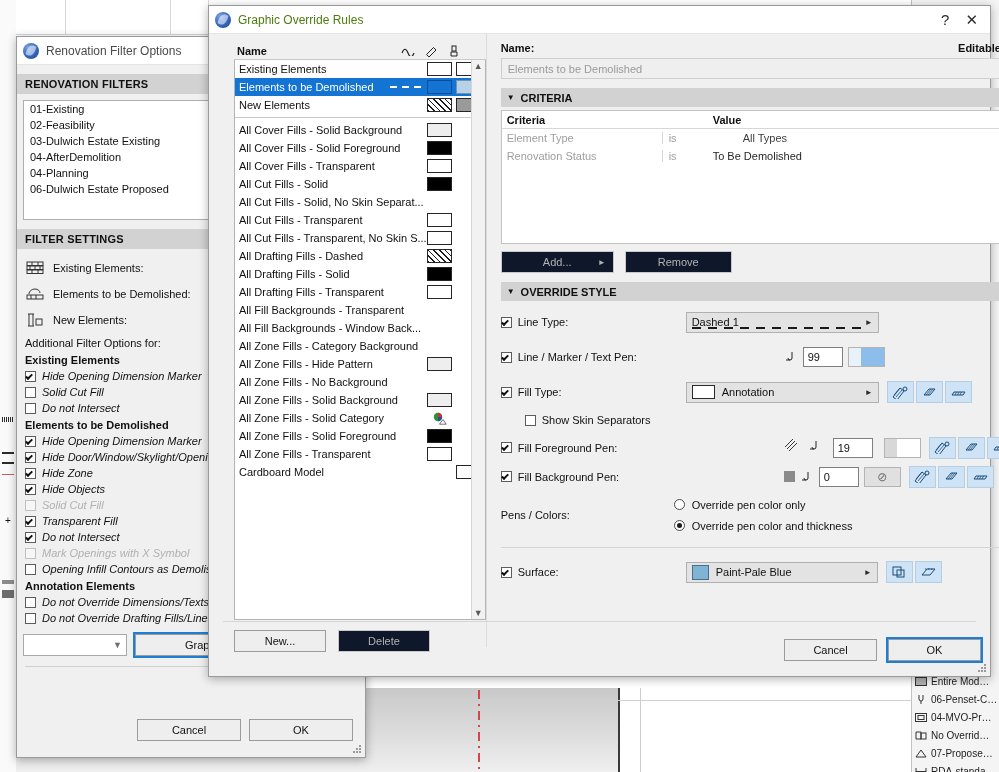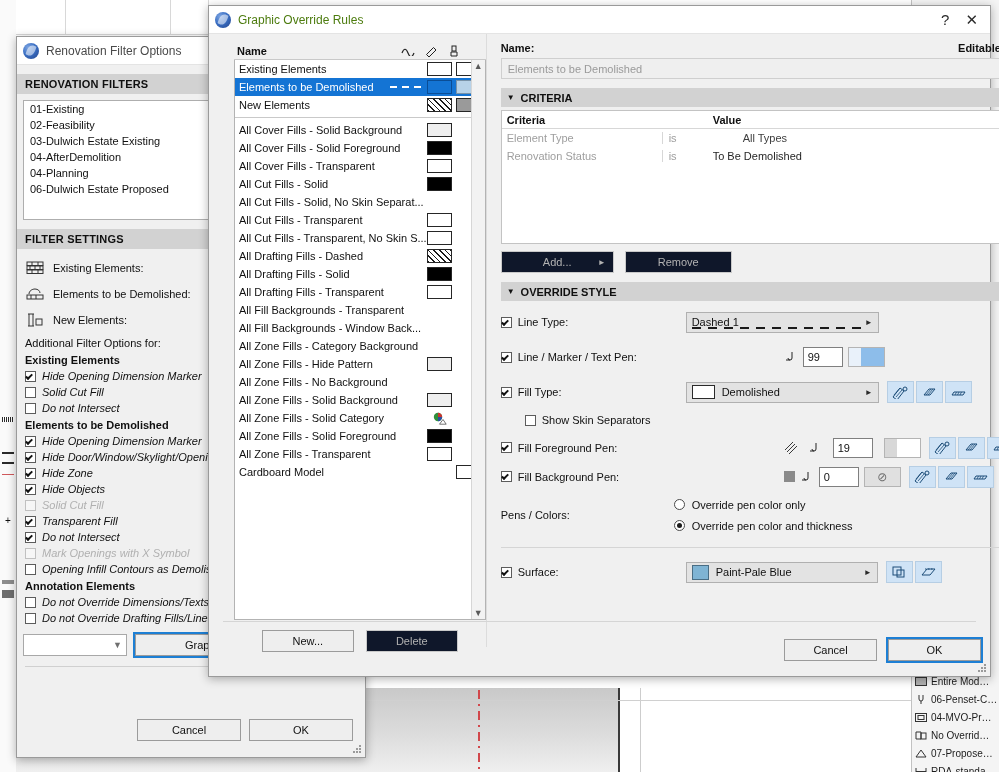--- a/index.html
+++ b/index.html
@@ -677,21 +677,21 @@
               <span class="sw ghost"></span>
               <span class="sw"></span>
             </div>
 
           <div class="scroll-col">
             <div class="arw">▲</div>
             <div class="arw">▼</div>
           </div>
         </div>
 
-        <div style="display:flex;gap:12px;margin-top:10px;justify-content:center;">
+        <div style="display:flex;gap:12px;margin-top:10px;">
           <div class="btn" style="width:92px;">New...</div>
           <div class="btn dis" style="width:92px;">Delete</div>
         </div>
       </div>
 
       <div class="gor-right">
         <div style="display:flex;align-items:baseline;">
           <span class="fld-label">Name:</span>
           <span class="fld-label" style="margin-left:auto;">Editable: 1</span>
         </div>
@@ -763,21 +763,21 @@
           </div>
         </div>
 
         <div class="ovr-row" style="margin-top:5px;">
           <div class="ovr-lbl">
             <span class="chk on"></span>
             <span>Fill Type:</span>
           </div>
           <div class="dd" style="width:193px;">
             <span style="width:23px;height:14px;border:1px solid #2b2b2b;background:#fff;"></span>
-            <span>Demolished</span>
+            <span>Annotation</span>
             <span class="arrow">►</span>
           </div>
           <div style="display:flex;margin-left:8px;gap:2px;">
             <span class="ibtn">
                 <svg width="17" height="13" viewBox="0 0 17 13">
                   <path d="M1 11l7-9 4 3-7 9z" fill="none" stroke="#1c4d78"></path>
                   <path d="M2 9l6-7M4 11l6-7" stroke="#1c4d78" stroke-width=".8"></path>
                   <circle cx="13" cy="3" r="2" fill="none" stroke="#1c4d78"></circle>
                 </svg>
               </span>
@@ -801,21 +801,21 @@
             <span class="chk"></span>
             <span>Show Skin Separators</span>
           </div>
         </div>
 
         <div class="ovr-row" style="min-height:29px;">
           <div class="ovr-lbl">
             <span class="chk on"></span>
             <span>Fill Foreground Pen:</span>
           </div>
-          <div style="display:flex;align-items:center;gap:11px;margin-left:98px;">
+          <div style="display:flex;align-items:flex-start;gap:11px;margin-left:98px;">
             <svg width="13" height="13" viewBox="0 0 13 13">
                 <path d="M1 9l8-8M3 11l8-8M5 13l8-8" stroke="#222" stroke-width=".9"></path>
               </svg>
             <svg width="14" height="16" viewBox="0 0 14 16">
                 <path d="M2 11h4M8 3v6a2 2 0 01-4 0" fill="none" stroke="#222"></path>
               </svg>
             <span class="numbox">19</span>
             <span class="penbox white"></span>
           </div>
           <div style="display:flex;margin-left:8px;gap:2px;">

